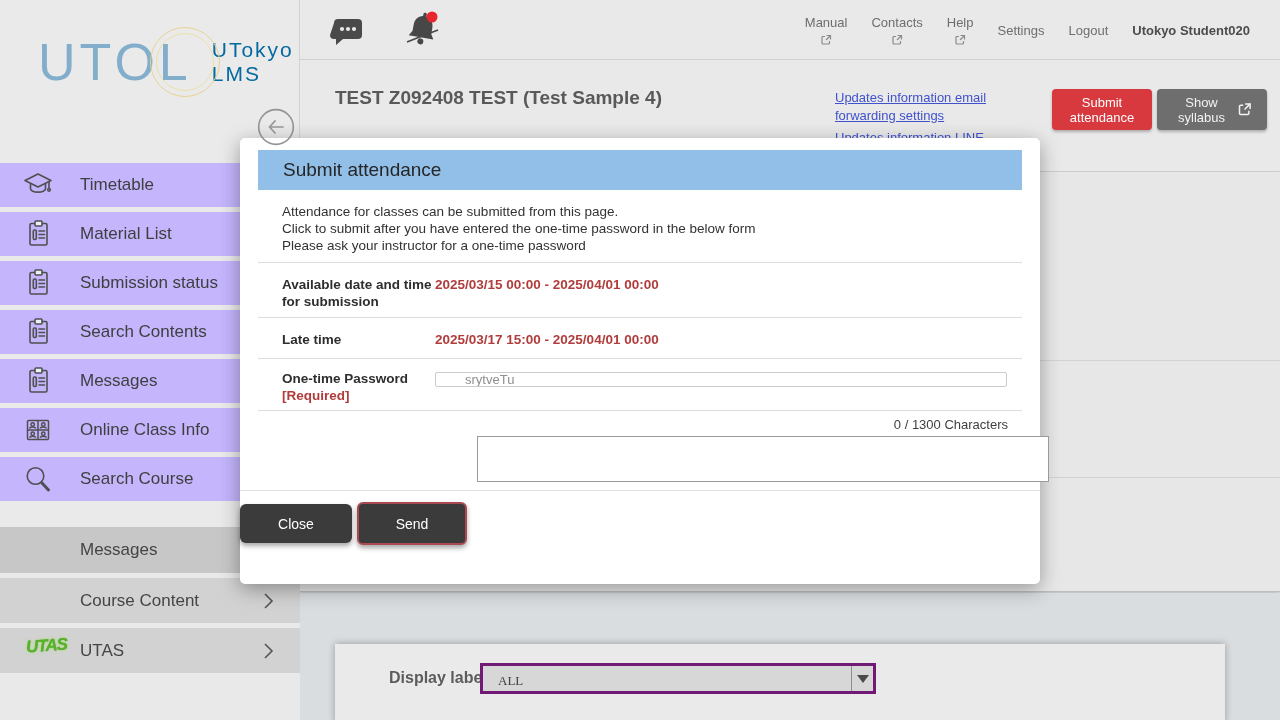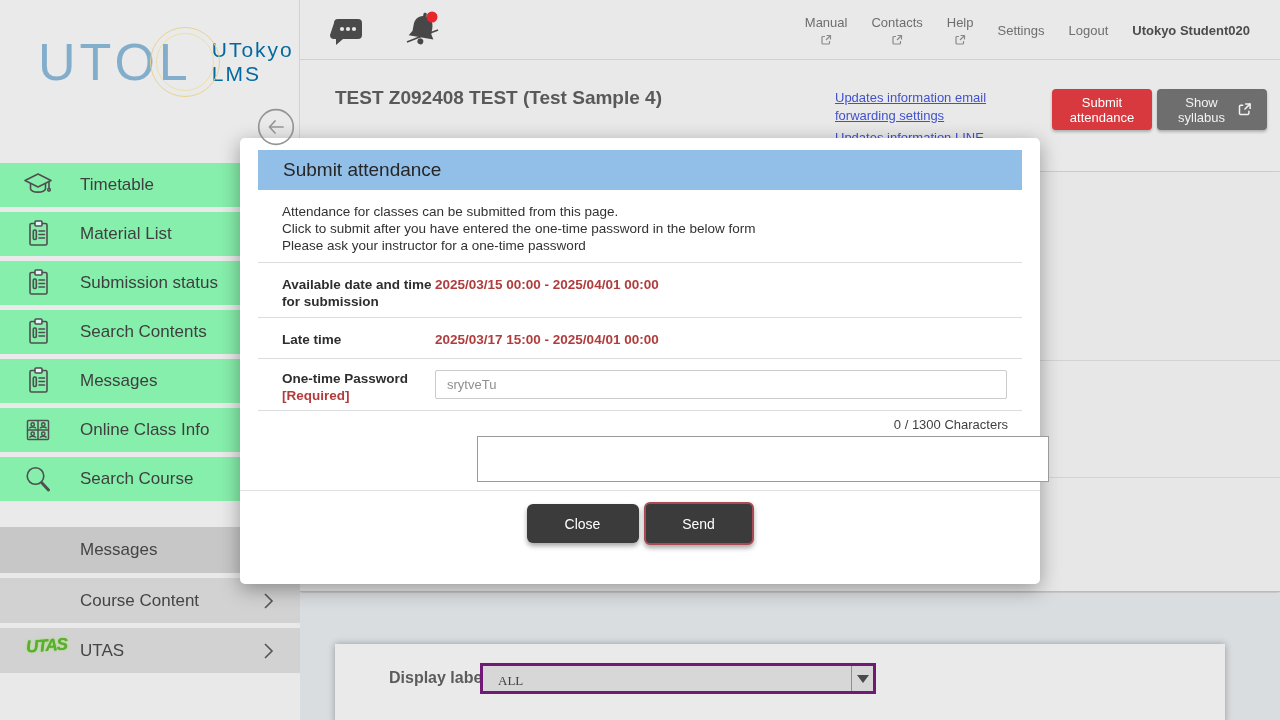--- a/index.html
+++ b/index.html
@@ -12,21 +12,21 @@
   }
   
   .sidebar { position:absolute; left:0; top:0; width:300px; height:552px; background:#eaeaea; border-right:1px solid #d2d2d2; z-index:5; }
   .logo-wrap { position:absolute; left:38px; top:36px; display:flex; align-items:center; }
   .logo-main { font-size:52px; color:#83aecb; letter-spacing:4px; font-weight:400; position:relative; line-height:1; }
   .logo-o-rings { position:absolute; left:112px; top:-9px; width:70px; height:70px; border:1px solid #e7d391; border-radius:50%; }
   .logo-o-rings::before { content:""; position:absolute; left:5px; top:5px; right:5px; bottom:5px; border:1px solid #eedfa8; border-radius:50%; }
   .logo-sub { margin-left:20px; color:#0369a1; font-size:21px; line-height:1.15; letter-spacing:2px; }
   .collapse-btn { position:absolute; left:257px; top:108px; width:38px; height:38px; border-radius:50%; background:transparent; z-index:30; }
   .nav { position:absolute; top:163px; left:0; width:300px; }
-  .nav-item { height:44px; margin-bottom:5px; background:#86efac; display:flex; align-items:center; cursor:pointer; }
+  .nav-item { height:44px; margin-bottom:5px; background:#c4b5fd; display:flex; align-items:center; cursor:pointer; }
   .nav-icon { width:32px; height:32px; margin-left:22px; margin-right:26px; flex:none; }
   .nav-label { font-size:17px; color:#3f3f3f; }
   .nav2 { position:absolute; top:527px; left:0; width:300px; }
   .nav2-item { height:45px; margin-bottom:5px; background:#d2d2d2; display:flex; align-items:center; position:relative; cursor:pointer; }
   .nav2-item.first { background:#c7c7c7; height:46px; }
   .nav2-label { font-size:17px; color:#454545; margin-left:80px; }
   .chev { position:absolute; right:26px; top:50%; transform:translateY(-50%); }
   .utas-badge { position:absolute; left:26px; top:8px; font-size:17px; font-weight:bold; font-style:italic; color:#55b22a; letter-spacing:-1px; text-shadow:0 0 4px #b9e387, 0 0 1px #2e7d12; transform:rotate(-4deg); }
   
   .topbar { position:absolute; left:300px; top:0; width:980px; height:60px; background:#e9e9e9; border-bottom:1px solid #d0d0d0; }
@@ -56,25 +56,25 @@
   .modal { position:absolute; left:240px; top:138px; width:800px; height:446px; background:#fff; border-radius:5px; box-shadow:0 5px 20px rgba(0,0,0,0.35); z-index:20; }
   .m-head { margin:12px 18px 0 18px; height:40px; background:#92bfe8; display:flex; align-items:center; }
   .m-title { font-size:19px; color:#262626; margin-left:25px; }
   .m-desc { margin:13px 42px 8px 42px; font-size:13.5px; line-height:17px; color:#323232; }
   .m-div { border-top:1px solid #dcdcdc; margin:0 18px; }
   .m-row { display:flex; padding:13px 42px 7px 42px; }
   .m-row.tight { padding-bottom:10px; }
   .m-label { width:153px; flex:none; font-size:13.5px; font-weight:bold; color:#2e2e2e; line-height:17px; }
   .m-required { color:#b13c3c; }
   .m-value { font-size:13.5px; font-weight:bold; color:#b13c3c; line-height:17px; }
-  .m-input { width:572px; height:29px; border:1px solid #cbcbcb; border-radius:2px; font-size:13px; color:#8f8f8f; padding:0 11px; font-family:inherit; background:#fff; }
+  .m-input { width:572px; height:15px; border:1px solid #cbcbcb; border-radius:2px; font-size:13px; color:#8f8f8f; padding:0 29px; font-family:inherit; background:#fff; }
   .m-counter { text-align:right; margin:6px 32px 4px 0; font-size:13px; color:#3f3f3f; }
   .m-textarea-row { padding:0 0 0 237px; }
   .m-textarea { width:572px; height:46px; border:1px solid #9b9b9b; resize:none; font-family:inherit; font-size:13px; display:block; }
-  .m-foot { border-top:1px solid #e2e2e2; margin-top:8px; height:66px; display:flex; align-items:center; justify-content:center; gap:5px; }
+  .m-foot { border-top:1px solid #e2e2e2; margin-top:8px; height:66px; display:flex; align-items:center; gap:5px; }
   .btn-dark { width:112px; height:39px; background:#3b3b3b; color:#fff; border:none; border-radius:6px; font-size:14px; box-shadow:0 3px 5px rgba(0,0,0,0.35); cursor:pointer; font-family:inherit; }
   .btn-dark.send { width:110px; height:43px; border:2px solid #aa4a52; }
   svg { display:block; }
 </style>
 </head>
 <body>
 
 <div class="sidebar">
   <div class="logo-wrap">
     <div class="logo-main">

